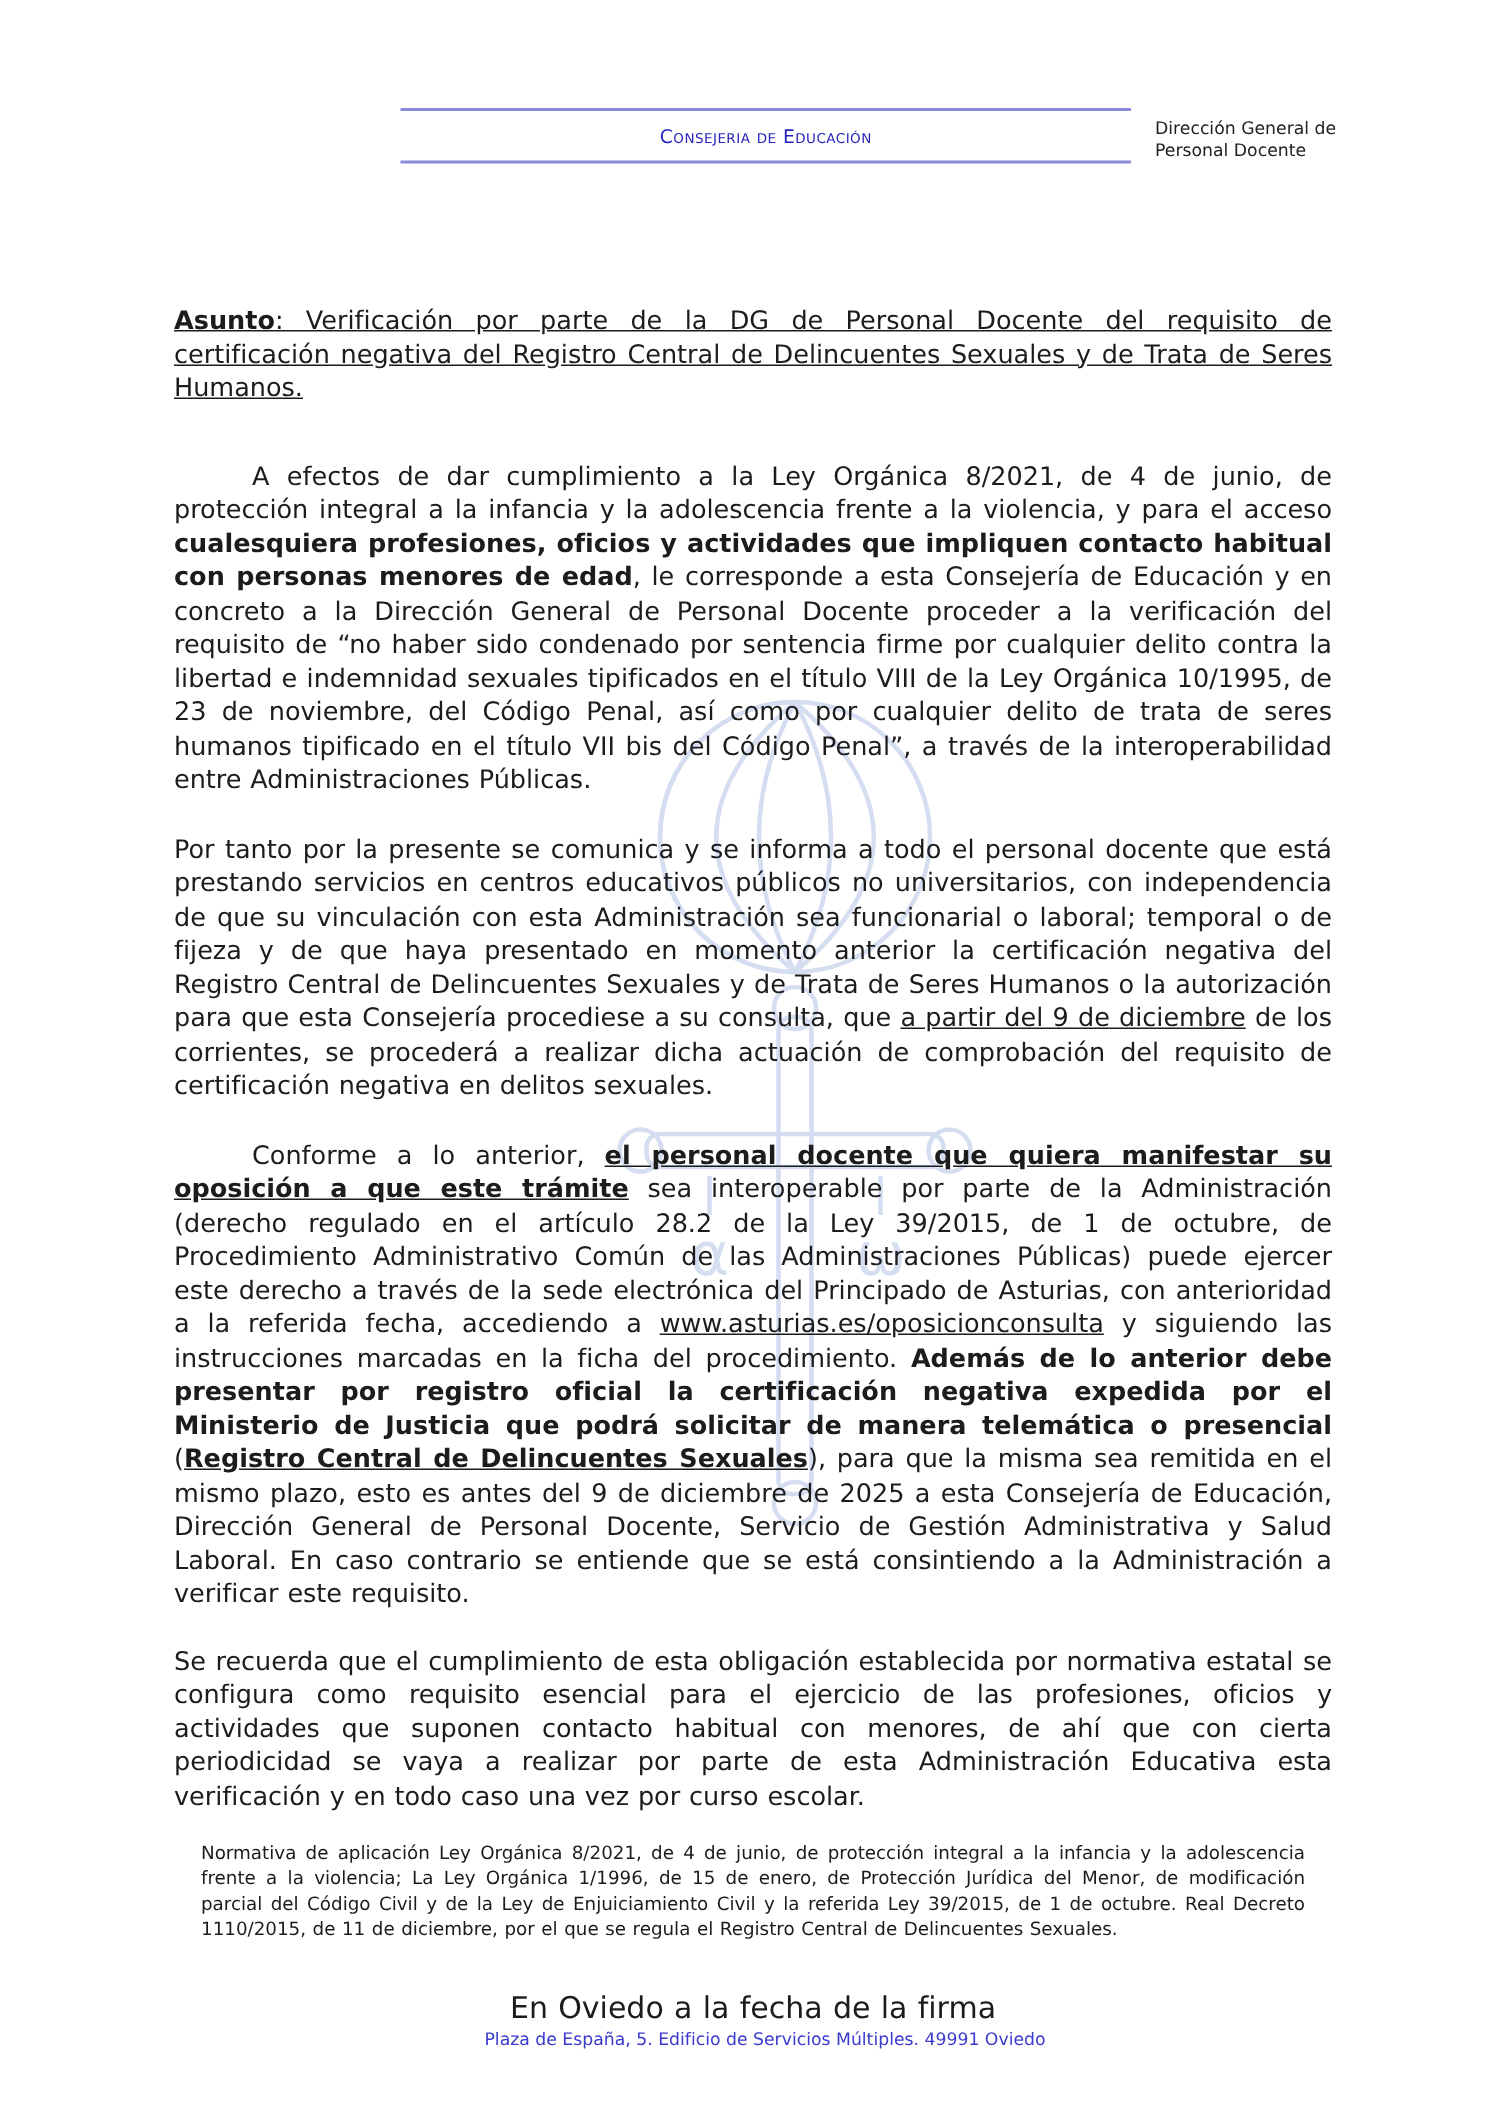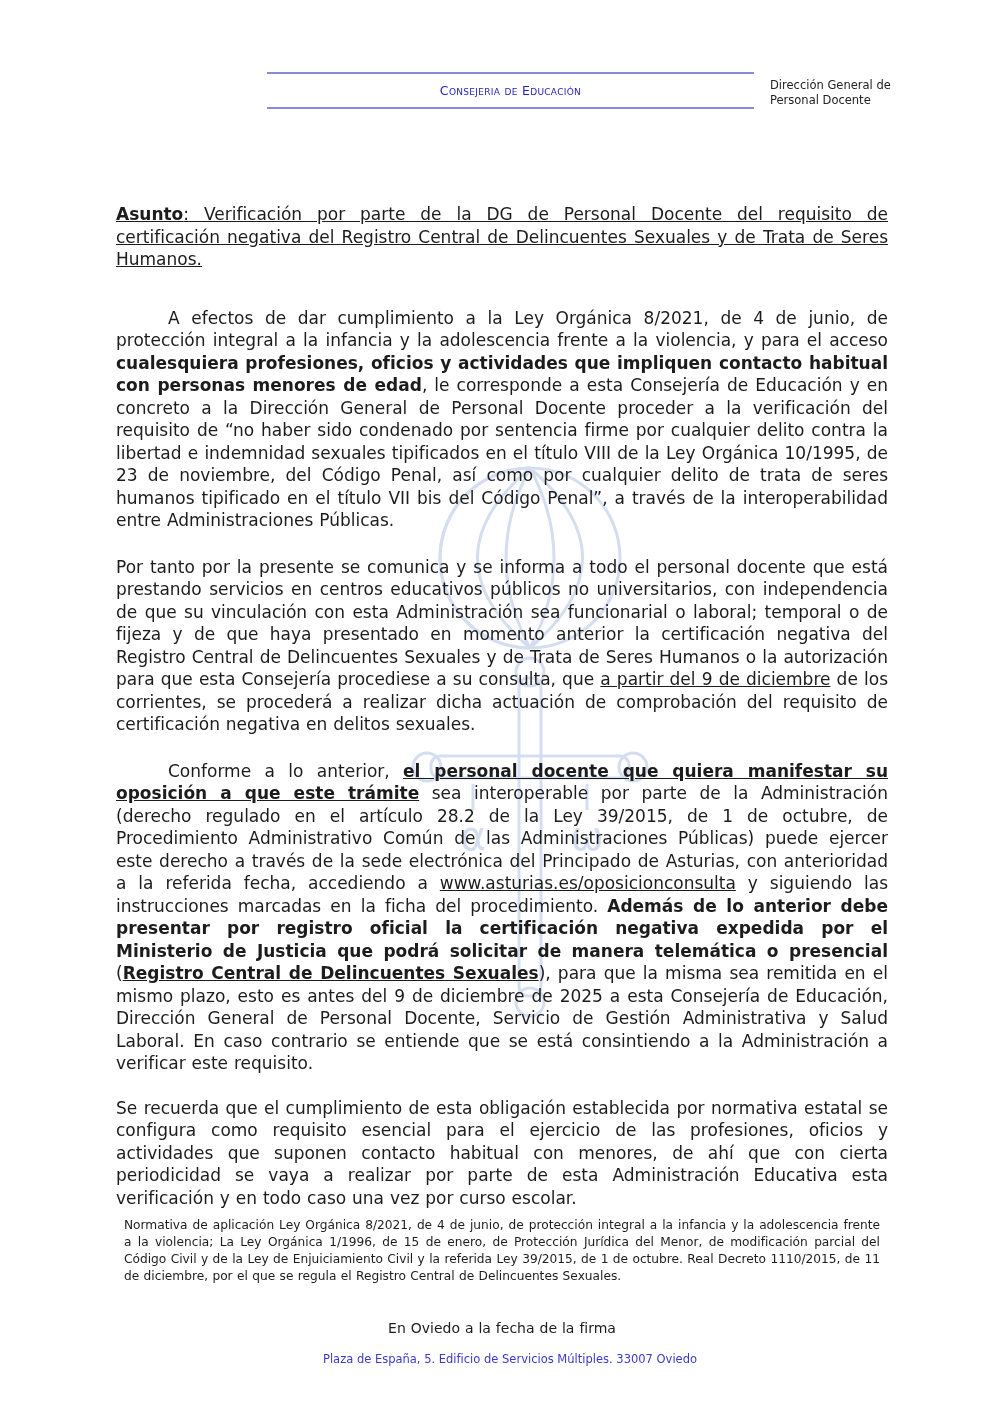--- a/index.html
+++ b/index.html
@@ -21,22 +21,22 @@
     position:absolute;left:116px;top:203px;width:772px;
     text-align:justify;font-size:17px;line-height:22.5px;word-spacing:.5px;
   }
   .subject{margin:0 0 36px 0;}
   .para{margin:0 0 24px 0;}
   .para-opposition{margin-bottom:22px;}
   .para-reminder{margin-bottom:8px;}
   .indent{text-indent:52px;}
   .b{font-weight:bold;}
   .u{text-decoration:underline;}
-  .legal{font-size:12.2px;line-height:17px;margin:8px;text-align:justify;}
-  .sig{margin-top:32px;text-align:center;font-size:14px;line-height:23px;text-indent:0;}
+  .legal{font-size:12.2px;line-height:17px;margin:18px;text-align:justify;}
+  .sig{margin-top:32px;text-align:center;font-size:20px;line-height:23px;text-indent:0;}
   .footer{
     position:absolute;left:124px;top:1352px;width:772px;text-align:center;
     font-size:11.5px;color:var(--footer-blue);
   }
 </style>
 </head>
 <body>
 
 <div class="page">
 
@@ -81,15 +81,15 @@
 
     <p class="para para-reminder"><span>Se recuerda que el cumplimiento de esta obligación establecida por normativa estatal se configura como requisito esencial para el ejercicio de las profesiones, oficios y actividades que suponen contacto habitual con menores, de ahí que con cierta periodicidad se vaya a realizar por parte de esta Administración Educativa esta verificación y en todo caso una vez por curso escolar.</span></p>
 
     <p class="legal">Normativa de aplicación Ley Orgánica 8/2021, de 4 de junio, de protección integral a la infancia y la adolescencia frente a la violencia; La Ley Orgánica 1/1996, de 15 de enero, de Protección Jurídica del Menor, de modificación parcial del Código Civil y de la Ley de Enjuiciamiento Civil y la referida Ley 39/2015, de 1 de octubre. Real Decreto 1110/2015, de 11 de diciembre, por el que se regula el Registro Central de Delincuentes Sexuales.</p>
 
     <div class="sig">
       <div>En Oviedo a la fecha de la firma</div>
     </div>
   </div>
 
-  <div class="footer">Plaza de España, 5. Edificio de Servicios Múltiples. 33007 Oviedo</div>
+  <div class="footer">Plaza de España, 5. Edificio de Servicios Múltiples. 49991 Oviedo</div>
 
 </div>
 
 </body></html>

